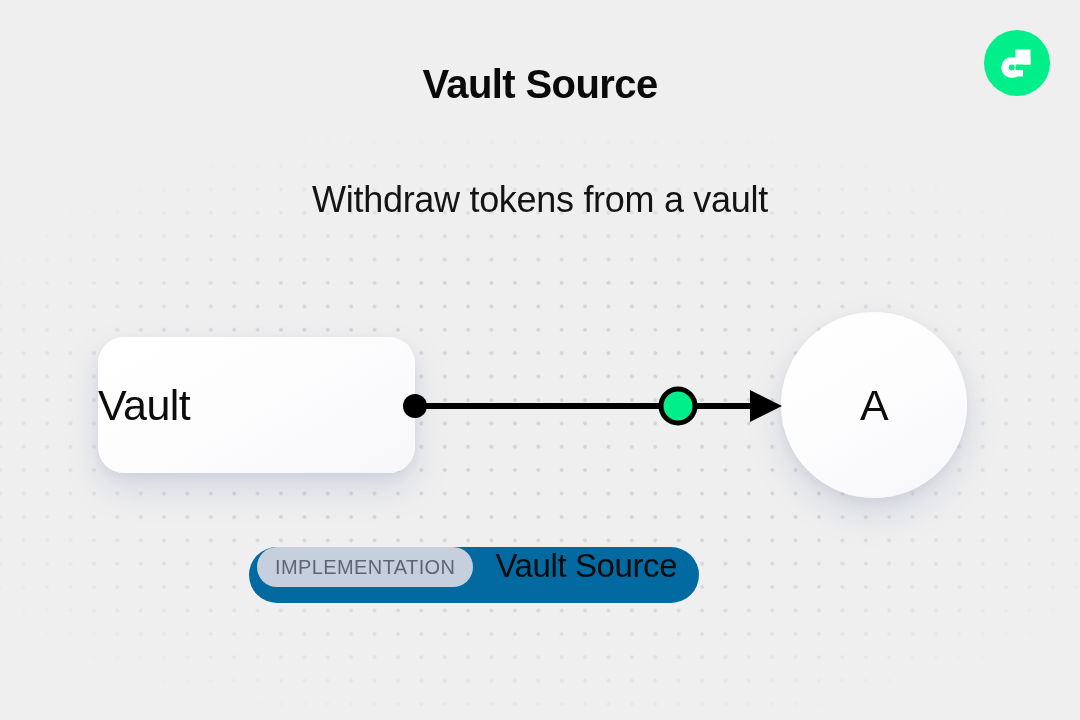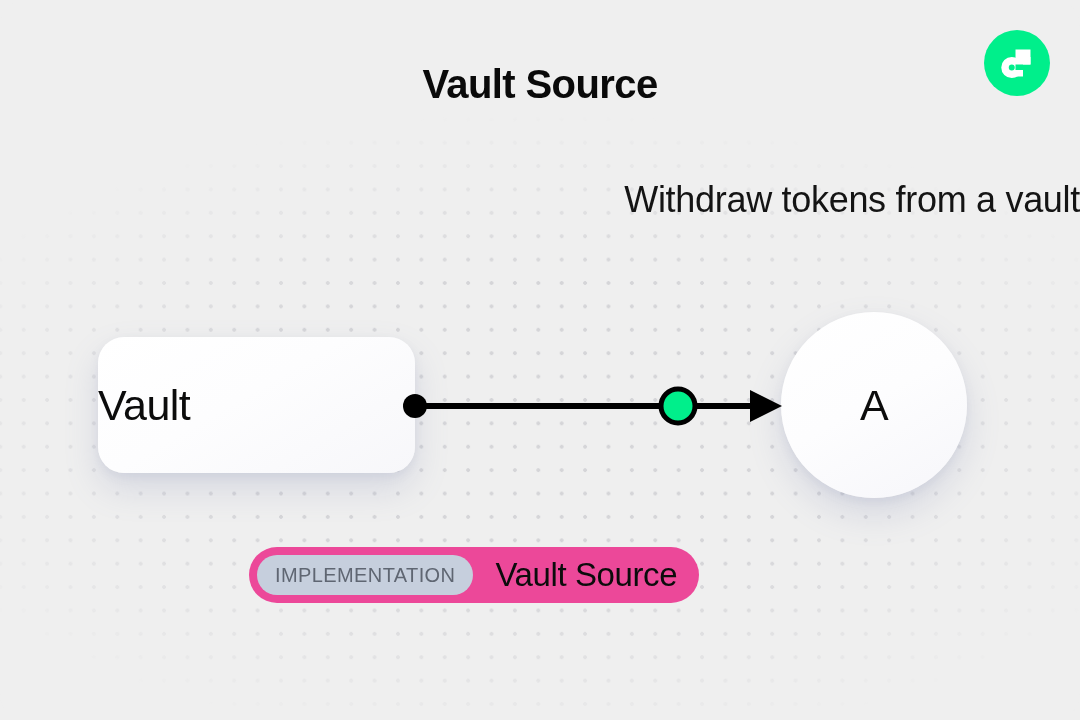--- a/index.html
+++ b/index.html
@@ -45,21 +45,21 @@
     font-size: 40px;
     font-weight: 700;
     letter-spacing: -0.6px;
     color: #0a0a0a;
     line-height: 1.2;
   }
   #page-subtitle {
     position: absolute;
     left: 0; top: 178px;
     width: 1080px;
-    text-align: right;
+    text-align: center;
     font-size: 36px;
     font-weight: 400;
     letter-spacing: -0.3px;
     color: #141414;
     line-height: 1.2;
   }
 
   
   #flow-logo {
     position: absolute;
@@ -114,24 +114,24 @@
     width: 1080px; height: 720px;
     overflow: visible;
   }
 
   
   #impl-badge {
     position: absolute;
     left: 249px; top: 547px;
     height: 56px;
     display: flex;
-    align-items: center;
+    align-items: flex-start;
     padding: 0 22px 0 8px;
     border-radius: 28px;
-    background: #ec4899;
+    background: #0369a1;
   }
   #impl-tag {
     display: flex;
     align-items: center;
     height: 40px;
     padding: 0 18px;
     border-radius: 20px;
     background: #c6cfdd;
     font-size: 20px;
     font-weight: 400;

